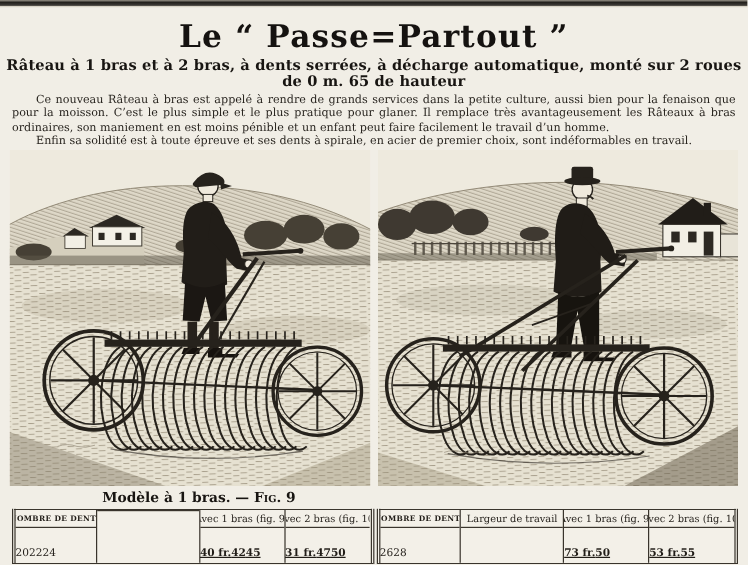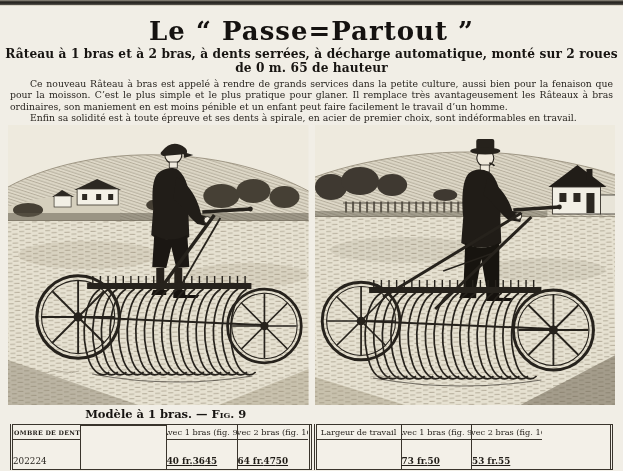--- a/index.html
+++ b/index.html
@@ -291,35 +291,42 @@
       <div class="bd">
         <div class="cell">1ᵐ30</div>
         <div class="cell">1  40</div>
         <div class="cell">1  50</div>
       </div>
     </div>
     <div class="col c3">
       <div class="hd">Avec 1 bras (fig. 9)</div>
       <div class="bd">
         <div class="cell price">40 fr.</div>
-        <div class="cell price">36</div>
+        <div class="cell price">42</div>
         <div class="cell price">45</div>
       </div>
     </div>
     <div class="col c4">
       <div class="hd">Avec 2 bras (fig. 10)</div>
       <div class="bd">
-        <div class="cell price">64 fr.</div>
+        <div class="cell price">31 fr.</div>
         <div class="cell price">47</div>
         <div class="cell price">50</div>
       </div>
     </div>
   </div>
 
   <div class="ptable">
+    <div class="col c1">
+      <div class="hd">Nombre de dents</div>
+      <div class="bd">
+        <div class="cell">26</div>
+        <div class="cell">28</div>
+      </div>
+    </div>
     <div class="col c2">
       <div class="hd">Largeur de travail</div>
     </div>
     <div class="col c3">
       <div class="hd">Avec 1 bras (fig. 9)</div>
       <div class="bd">
         <div class="cell price">73 fr.</div>
         <div class="cell price">50</div>
       </div>
     </div>

